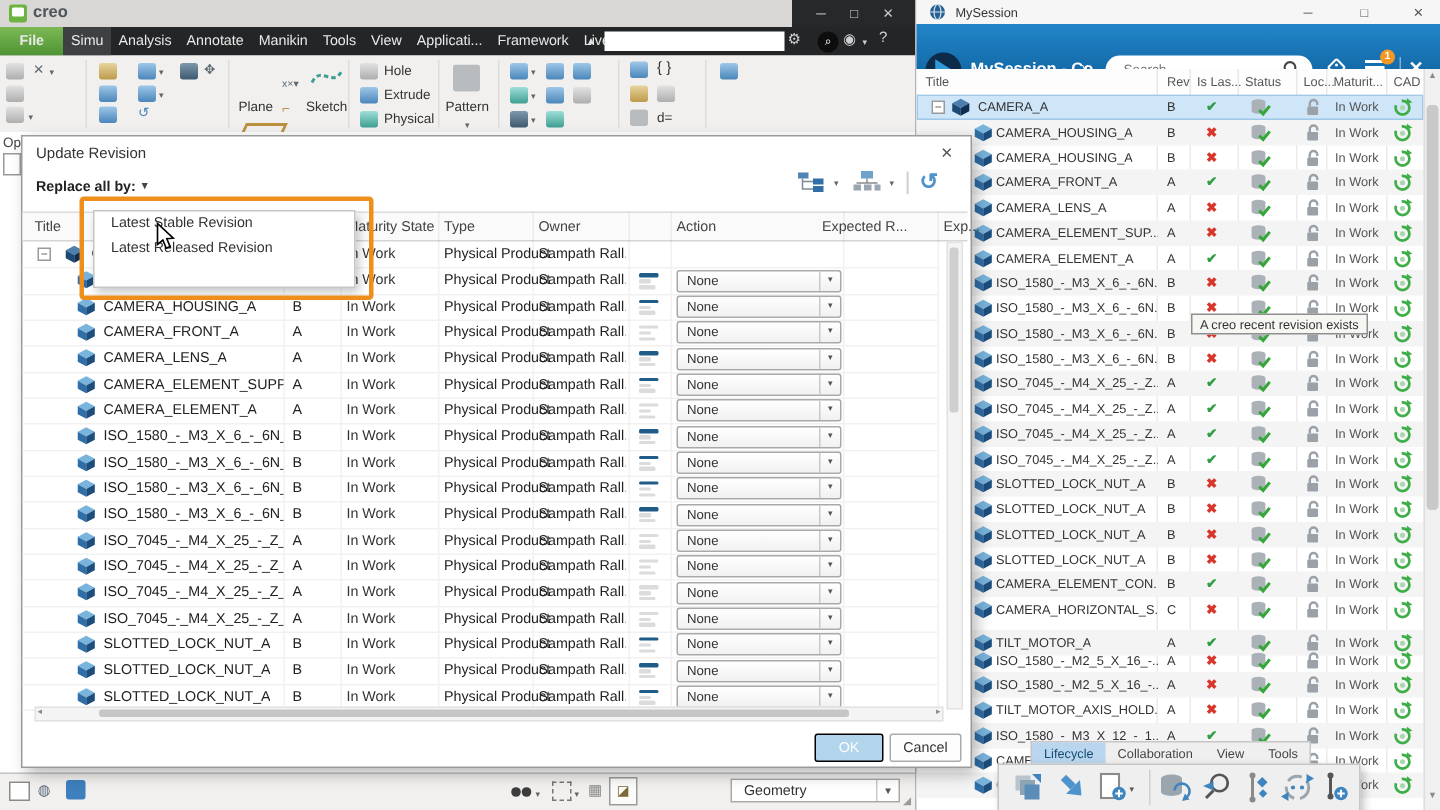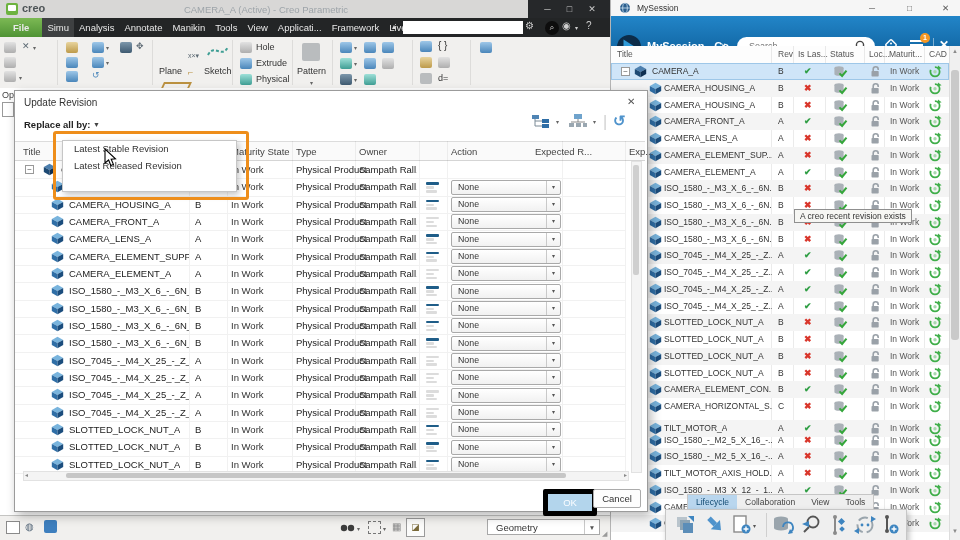--- a/index.html
+++ b/index.html
@@ -121,21 +121,21 @@
          background:linear-gradient(#fff,#f1f1f1);font-size:8.8px;line-height:12px;}
   .combo u{text-decoration:none;padding-left:6px;color:#333;}
   .combo b{position:absolute;right:0;top:0;width:13px;height:100%;border-left:1px solid #c9c9c9;text-align:center;
            font-weight:normal;font-size:6px;color:#555;line-height:12px;}
   .dvscroll{position:absolute;left:616px;top:70px;width:9px;height:310px;background:#f4f4f4;border:1px solid #e2e2e2;}
   .dvthumb{position:absolute;left:1px;top:3px;width:6px;height:110px;background:#cfcfcf;border-radius:2px;}
   .dhscroll{position:absolute;left:8px;top:380px;width:604px;height:8px;background:#f4f4f4;border:1px solid #e2e2e2;}
   .dhthumb{position:absolute;left:42px;top:1px;width:500px;height:5px;background:#c6c6c6;border-radius:2px;}
   .harrow{position:absolute;top:0;font-size:6px;color:#8a8a8a;line-height:7px;}
   .btn{position:absolute;top:398px;height:17px;border-radius:2px;font-size:9.5px;text-align:center;line-height:17px;}
-  .btn-ok{left:528px;width:44px;background:#b3d5ec;color:#fbfdff;border:5px solid #000000;}
+  .btn-ok{left:528px;width:44px;background:#b3d5ec;color:#fbfdff;border:1px solid #000000;}
   .btn-cancel{left:578px;width:46px;background:#fdfdfd;color:#333;border:1px solid #ababab;}
   
   .ddpanel{position:absolute;left:62px;top:140px;width:173px;height:50px;background:#fff;border:1px solid #c6c6c6;
            box-shadow:2px 3px 6px rgba(0,0,0,.22);z-index:40;}
   .dditem{height:16.6px;line-height:16.6px;font-size:9.5px;color:#333;padding-left:11px;white-space:nowrap;}
   .dditem.hov{background:#ebebeb;}
   .orange{position:absolute;left:53px;top:131px;width:190px;height:63px;border:3px solid #ee8e1b;border-radius:3px;
           z-index:45;pointer-events:none;}
   
   #ltb{position:absolute;left:665px;top:494px;width:240px;height:46px;z-index:50;}
@@ -151,21 +151,20 @@
 </style>
 </head>
 <body>
 
 <div id="creo">
   <div class="titlebar">
     <span class="logo">
         <i></i>
       </span>
     <span class="logotxt">creo</span>
-    <div class="apptitle">CAMERA_A (Active) - Creo Parametric</div>
     <div class="winstrip">
       <span>─</span>
       <span>□</span>
       <span>✕</span>
     </div>
   </div>
   <div class="menubar">
       <span class="mitem m-file">File</span>
       <span class="mitem m-active">Simu</span>
       <span class="mitem">Analysis</span>
@@ -1059,21 +1058,21 @@
   <span class="dtool rcaret" style="left:578px;top:27px">▾</span>
   <span class="dtool" style="left:588px;top:22px;color:#d0d0d0">|</span>
   <span class="dtool" style="left:598px;top:21px;font-size:15px;font-weight:bold;color:#4f93cc">↺</span>
   <div class="dheadrow">
       <span class="dhead" style="left:8px">Title</span>
       <span class="dhead" style="left:178px">Revision</span>
       <span class="dhead" style="left:216px">Maturity State</span>
       <span class="dhead" style="left:281px">Type</span>
       <span class="dhead" style="left:344px">Owner</span>
       <span class="dhead" style="left:436px">Action</span>
-      <span class="dhead" style="left:520px">Expected R...</span>
+      <span class="dhead" style="left:533px">Expected R...</span>
       <span class="dhead" style="left:614px">Exp...</span>
     </div>
   <div id="dlines">
       <div class="dvline" style="left:174px"></div>
       <div class="dvline" style="left:212px"></div>
       <div class="dvline" style="left:277px"></div>
       <div class="dvline" style="left:340px"></div>
       <div class="dvline" style="left:404px"></div>
       <div class="dvline" style="left:432px"></div>
       <div class="dvline" style="left:547px"></div>

